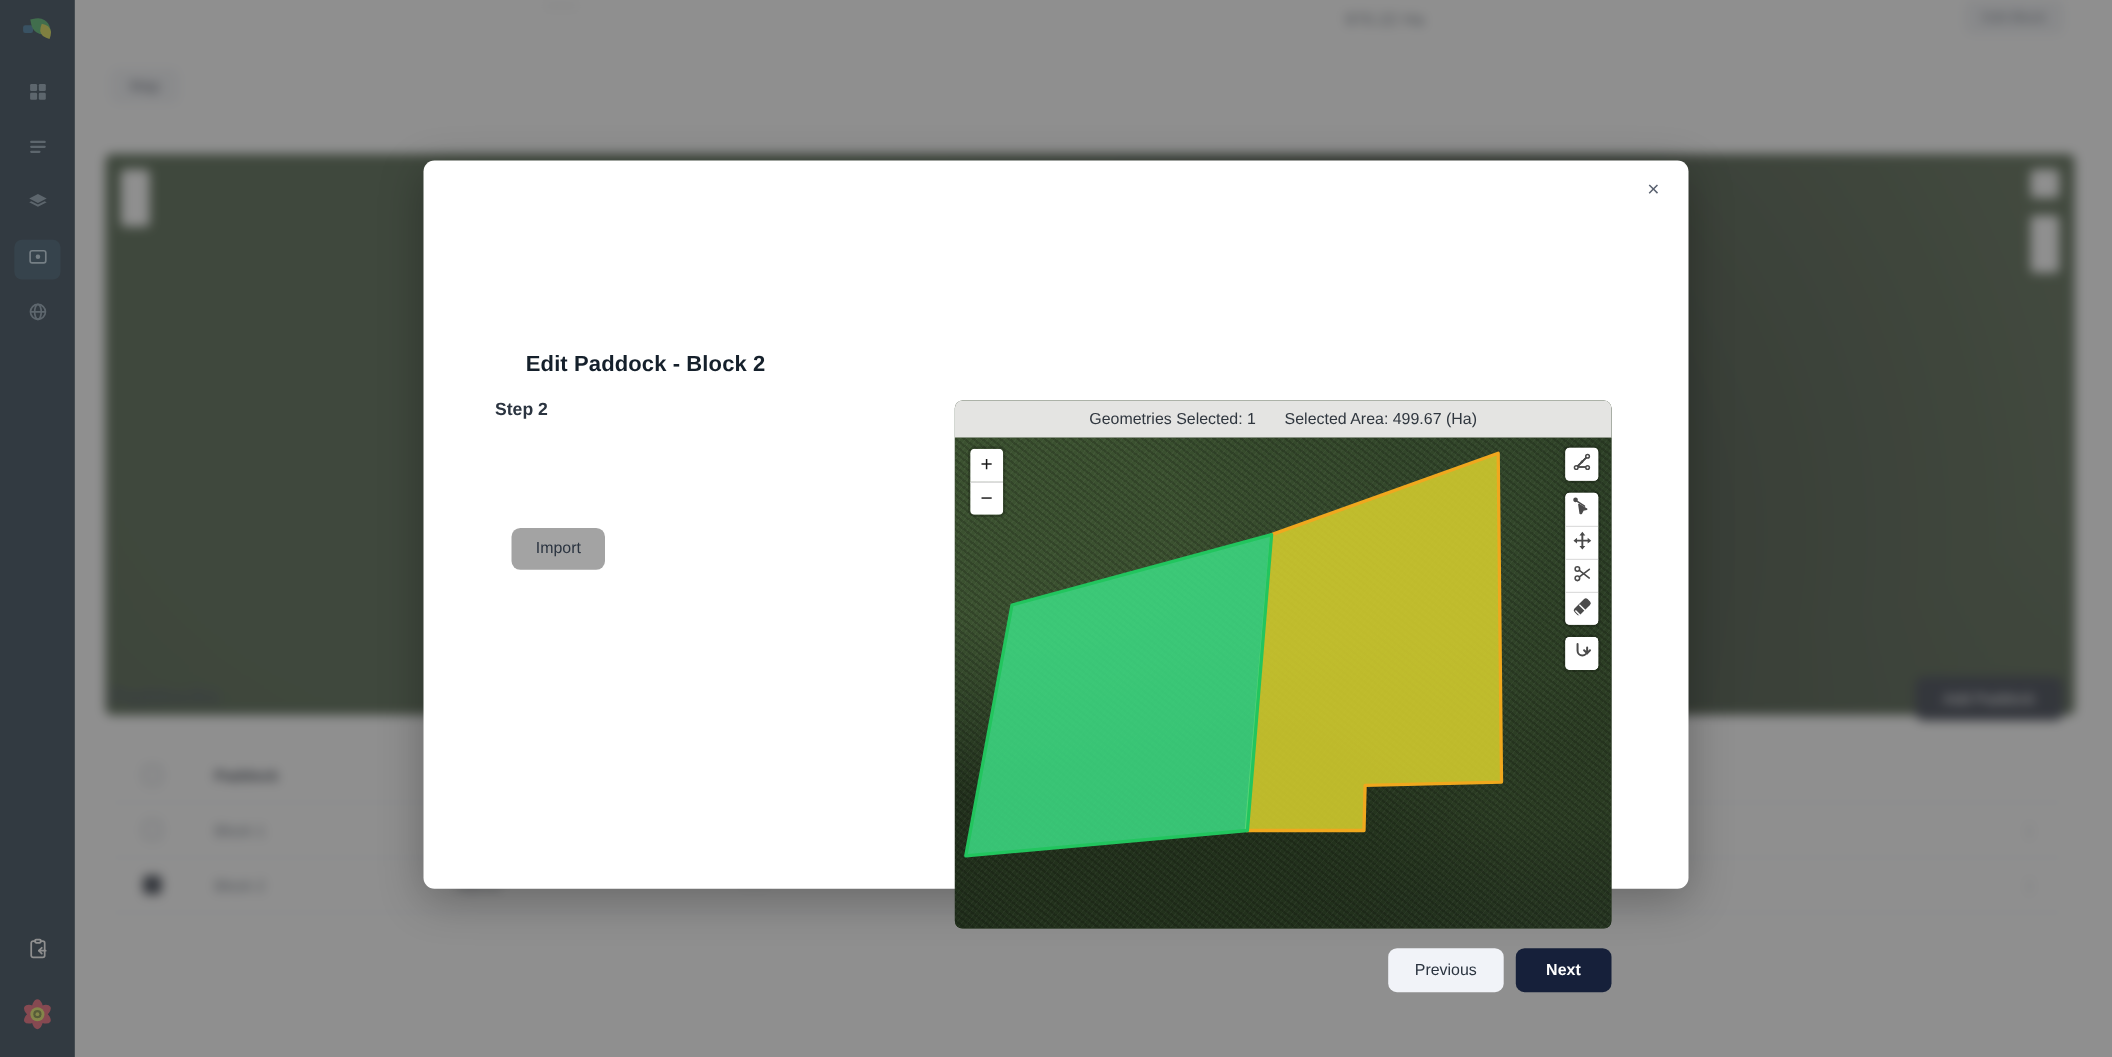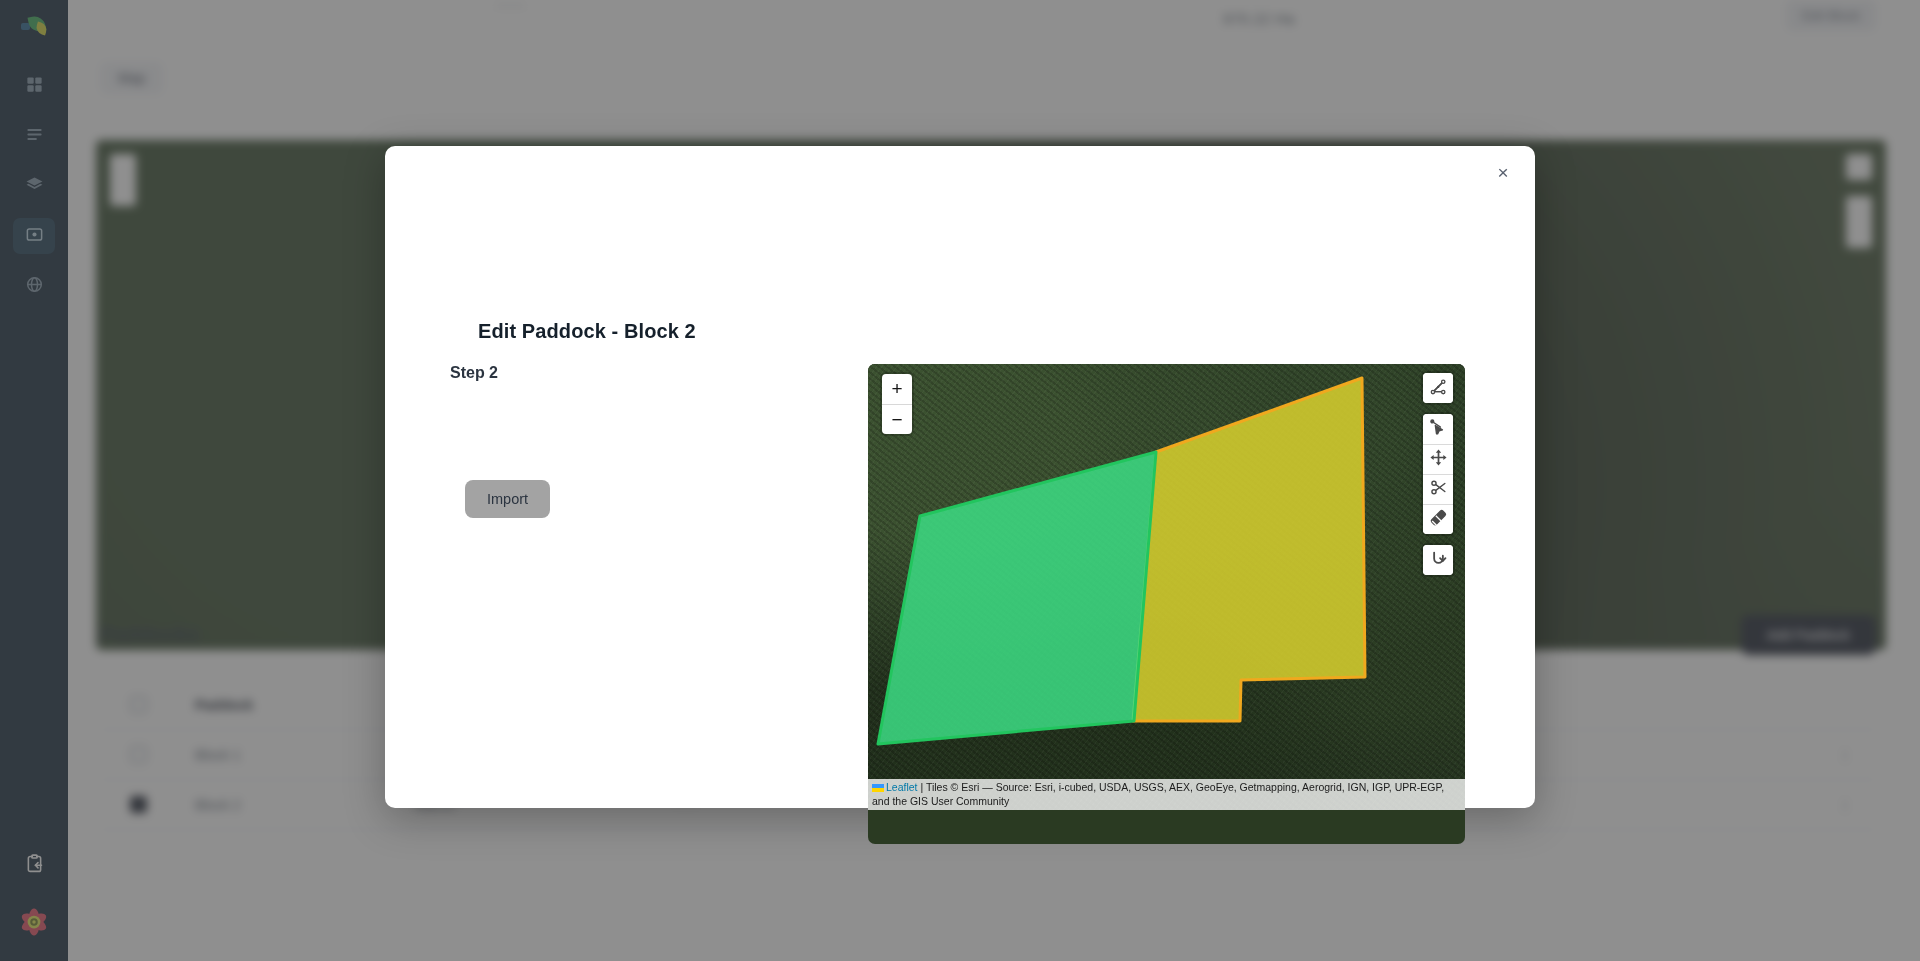--- a/index.html
+++ b/index.html
@@ -401,20 +401,24 @@
   <div id="modal">
 
     <div id="modal-close">×</div>
 
     <div id="modal-title">Edit Paddock - Block 2</div>
     <div id="step-label">Step 2</div>
     <button id="import-button">Import</button>
 
     <div id="map-card">
 
+      <div id="map-infobar">
+        <span>Geometries Selected: 1</span>
+        <span>Selected Area: 499.67 (Ha)</span>
+      </div>
 
       <div id="map-canvas">
 
         <svg id="map-svg" viewBox="0 0 597 446" preserveAspectRatio="none">
           <polygon fill="#d4cd2e" fill-opacity="0.88" stroke="#f0a81e" stroke-width="3" stroke-linejoin="round" points="288,88 494,14 497,313 373,316 372,357 265,357"></polygon>
           <polygon fill="#3ddc84" fill-opacity="0.86" stroke="#22c55e" stroke-width="3" stroke-linejoin="round" points="52,152 288,88 266,357 10,380"></polygon>
         </svg>
 
         <div class="zoom-stack">
           <div class="zoom-btn plus">+</div>
@@ -483,22 +487,23 @@
               <span>
                 <svg viewBox="0 0 24 24" fill="none" stroke="#4a4a4a" stroke-width="2.3" stroke-linecap="round">
                   <path d="M6.5 4.5v7.6a5.5 5.5 0 0 0 11 0V8.4"></path>
                   <path d="M14 11.6l3.5 3.4 3.3-3.4" fill="none"></path>
                 </svg>
               </span>
             </div>
           </div>
         </div>
 
-        <div id="map-attrib">
-          <span class="ua-flag"></span><a href="#">Leaflet</a><span> | Tiles © Esri — Source: Esri, i-cubed, USDA, USGS, AEX, GeoEye, Getmapping, Aerogrid, IGN, IGP, UPR-EGP, and the GIS User Community</span>
-        </div>
-
-      </div>
-    </div>
-
+
+      </div>
+    </div>
+
+    <div id="modal-footer">
+      <button class="foot-btn" id="previous-button">Previous</button>
+      <button class="foot-btn" id="next-button">Next</button>
+    </div>
 
   </div>
 </div>
 
 </body></html>

